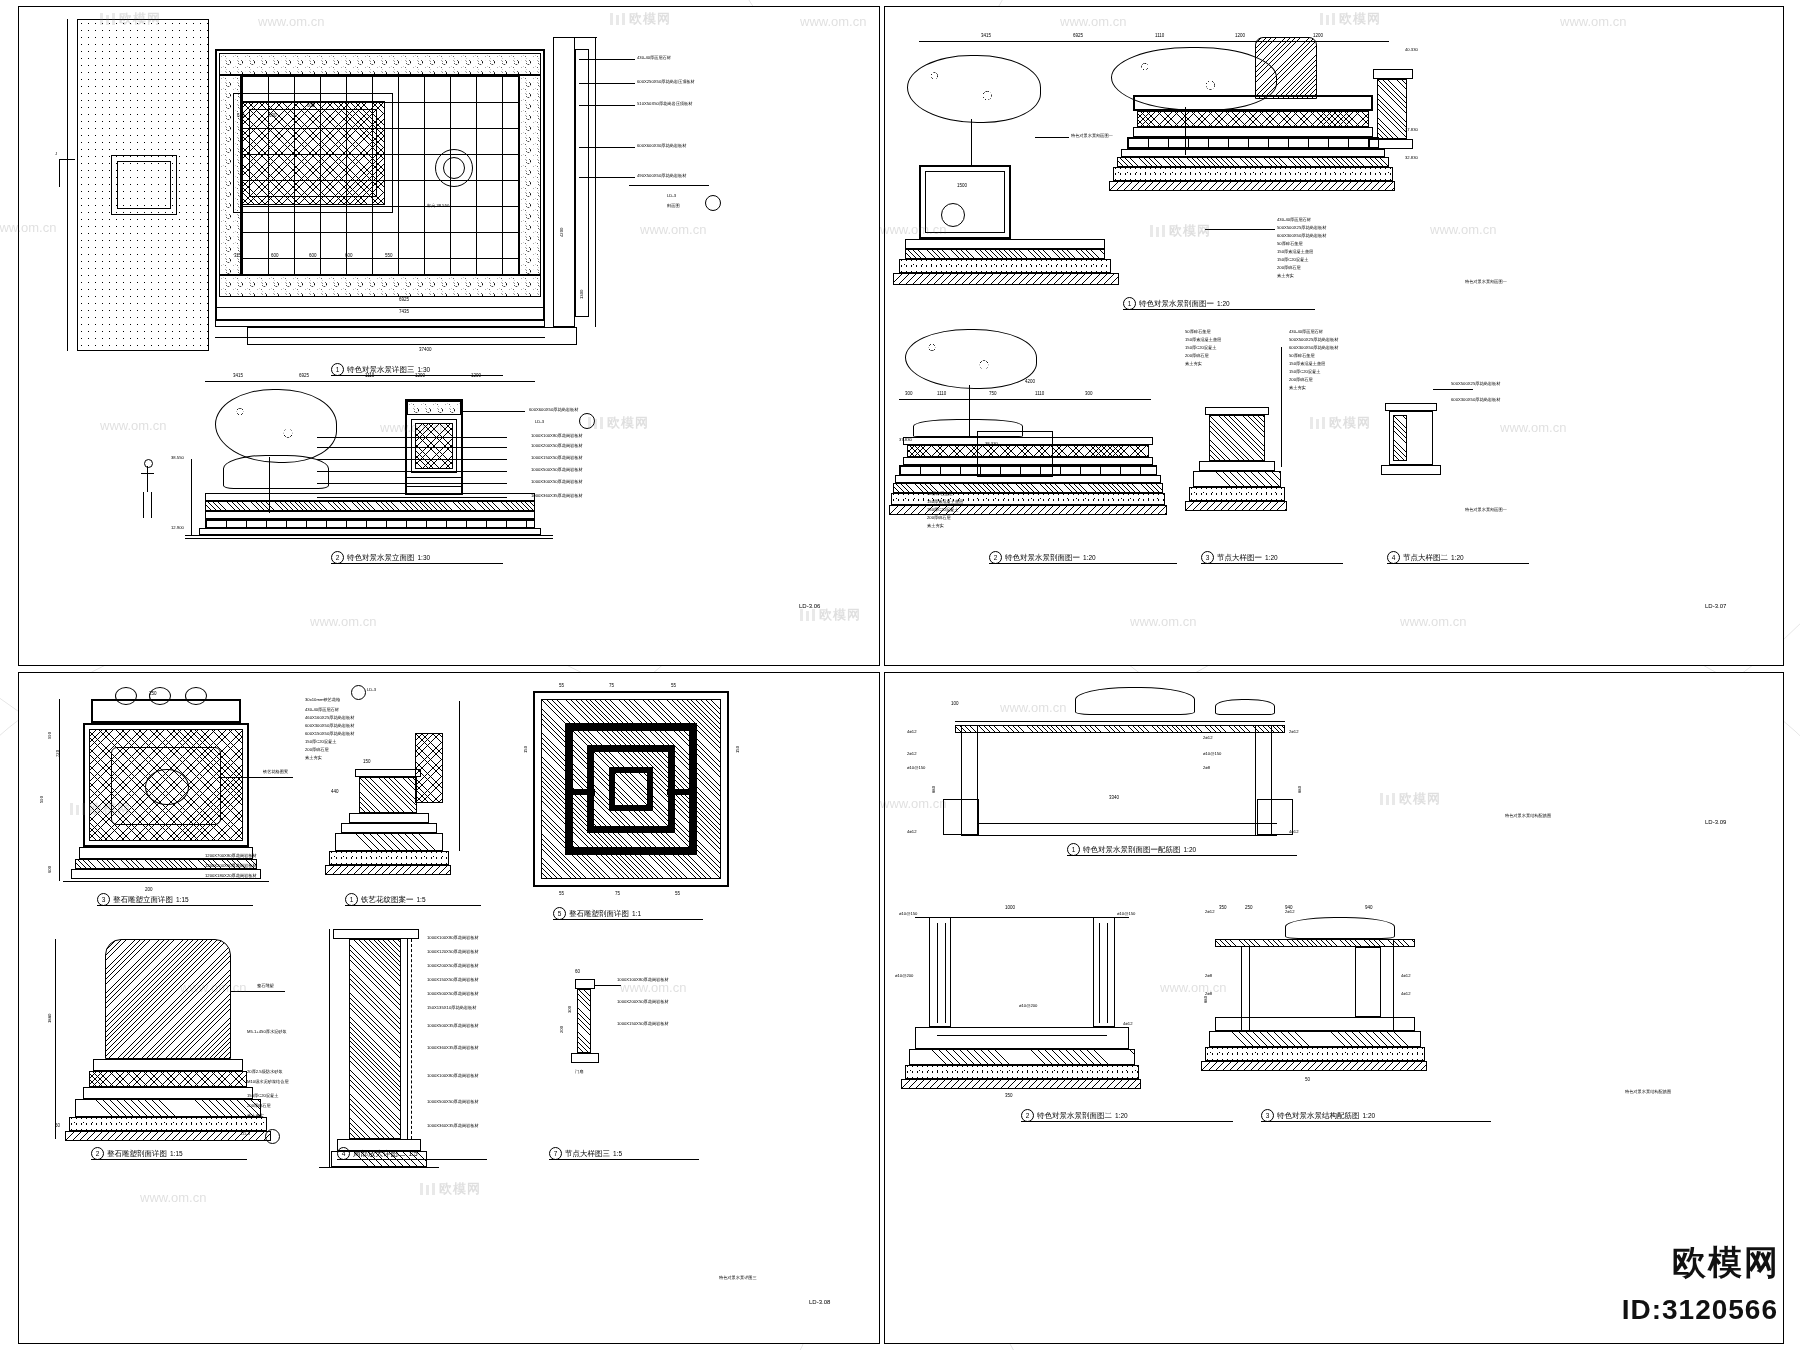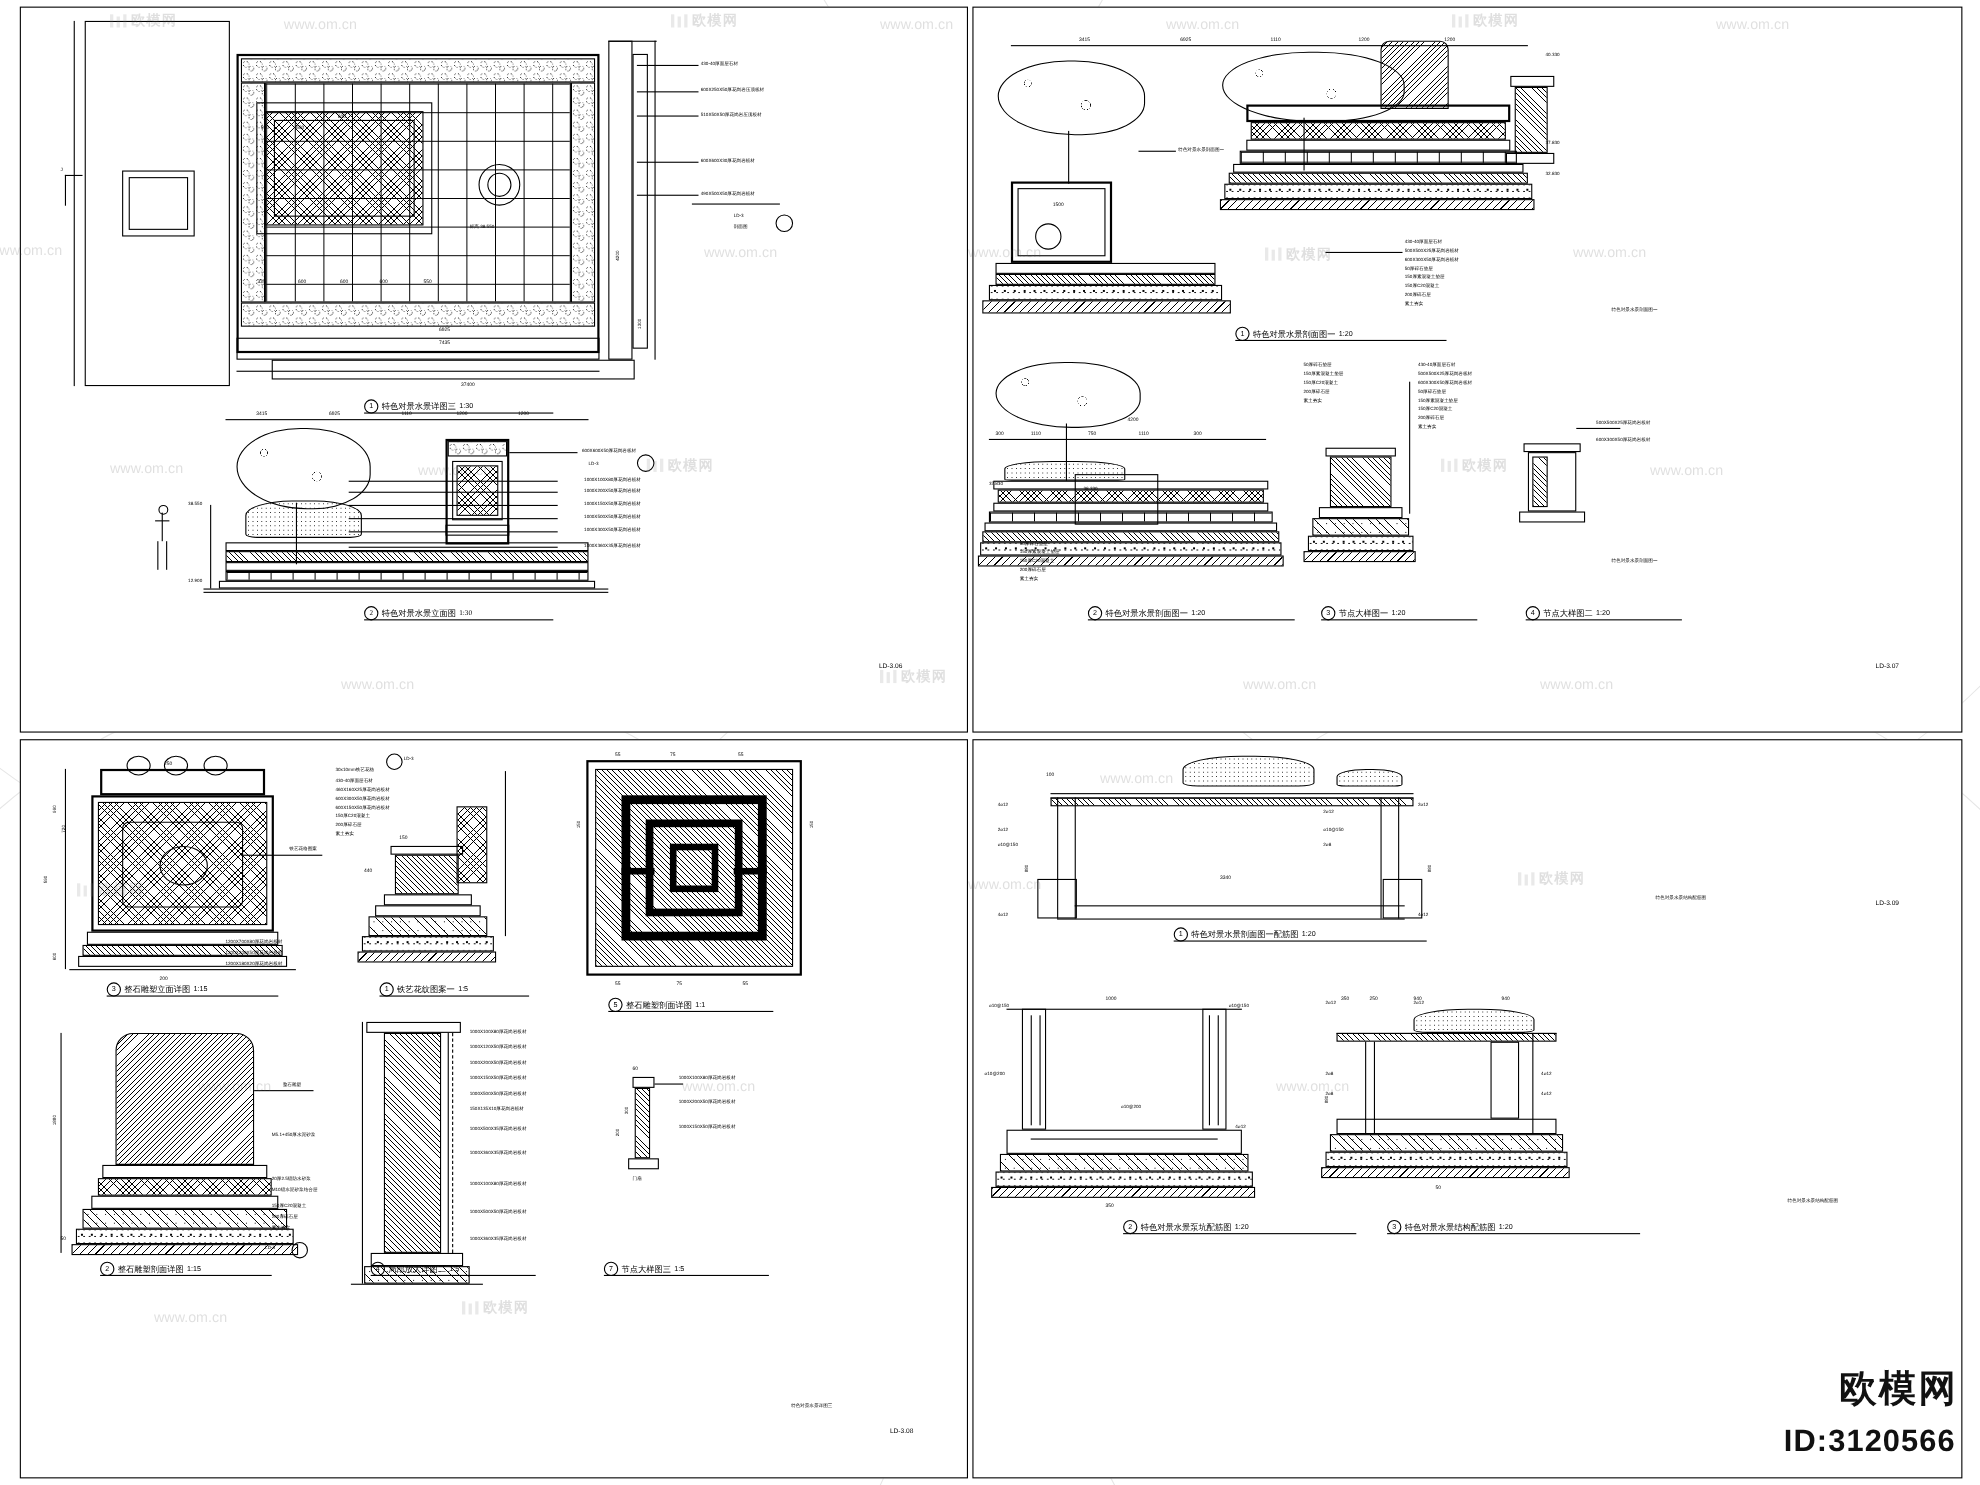--- a/index.html
+++ b/index.html
@@ -191,21 +191,21 @@
     <div class="ln h" style="left:298px;top:476px;width:190px;"></div>
     <div class="lbl" style="left:512px;top:472px;">1000X300X50厚花岗岩板材</div>
     <div class="ln h" style="left:298px;top:490px;width:190px;"></div>
     <div class="lbl" style="left:512px;top:486px;">1000X360X35厚花岗岩板材</div>
     <div class="ln h" style="left:444px;top:404px;width:62px;"></div>
     <div class="lbl" style="left:510px;top:400px;">600X600X50厚花岗岩板材</div>
     <div class="smallcirc" style="left:560px;top:406px;width:14px;height:14px;"></div>
     <div class="lbl" style="left:516px;top:412px;">LD-3</div>
 
     <div class="titleline" style="left:312px;top:556px;width:172px;"></div>
-    <div class="title" style="left:312px;top:544px;font-family:Liberation Serif, serif;">
+    <div class="title" style="left:312px;top:544px;">
       <span class="num">2</span>
       <span class="tname">特色对景水景立面图</span>
       <span class="scl">1:30</span>
     </div>
 
     <div class="lbl6" style="left:780px;top:596px;">LD-3.06</div>
   </div>
 
   <div class="quad" id="q-tr">
 
@@ -578,21 +578,21 @@
     <div class="lbl" style="left:232px;top:238px;">⌀10@150</div>
     <div class="lbl" style="left:10px;top:300px;">⌀10@200</div>
     <div class="lbl" style="left:134px;top:330px;">⌀10@200</div>
     <div class="lbl" style="left:238px;top:348px;">4⌀12</div>
     <div class="dim" style="left:120px;top:232px;">1000</div>
     <div class="dim" style="left:120px;top:420px;">350</div>
 
     <div class="titleline" style="left:136px;top:448px;width:212px;"></div>
     <div class="title" style="left:136px;top:436px;">
       <span class="num">2</span>
-      <span class="tname">特色对景水景泵坑配筋图</span>
+      <span class="tname">特色对景水景剖面图二</span>
       <span class="scl">1:20</span>
     </div>
 
     <div class="rect dotsfine" style="left:400px;top:244px;width:110px;height:22px;border-radius:45% 45% 12% 12%;"></div>
     <div class="ln h" style="left:330px;top:266px;width:200px;"></div>
     <div class="rect hatch45" style="left:330px;top:266px;width:200px;height:8px;"></div>
     <div class="ln v" style="left:356px;top:274px;height:84px;"></div>
     <div class="ln v" style="left:364px;top:274px;height:84px;"></div>
     <div class="rect" style="left:330px;top:344px;width:200px;height:14px;"></div>
     <div class="rect conc" style="left:324px;top:358px;width:212px;height:16px;"></div>

